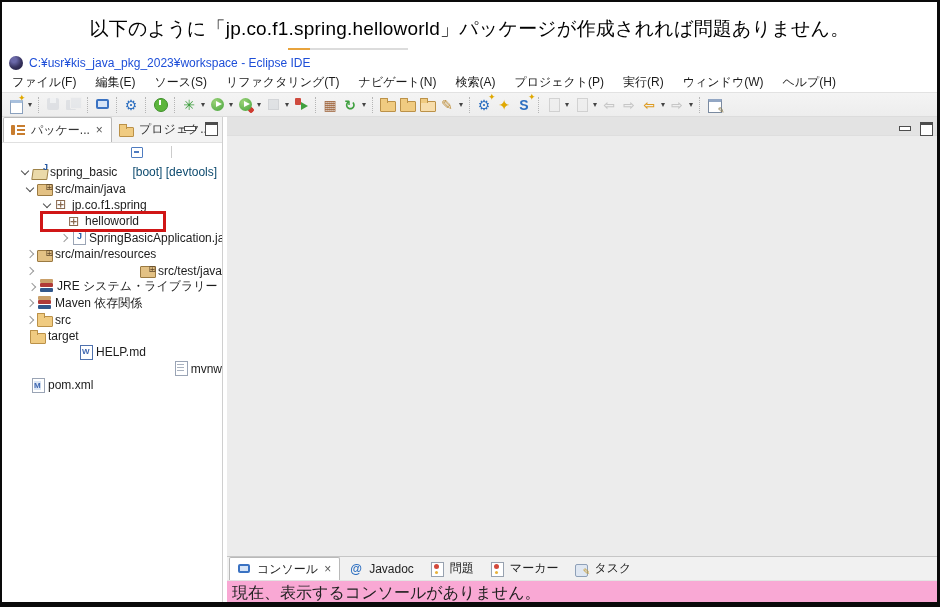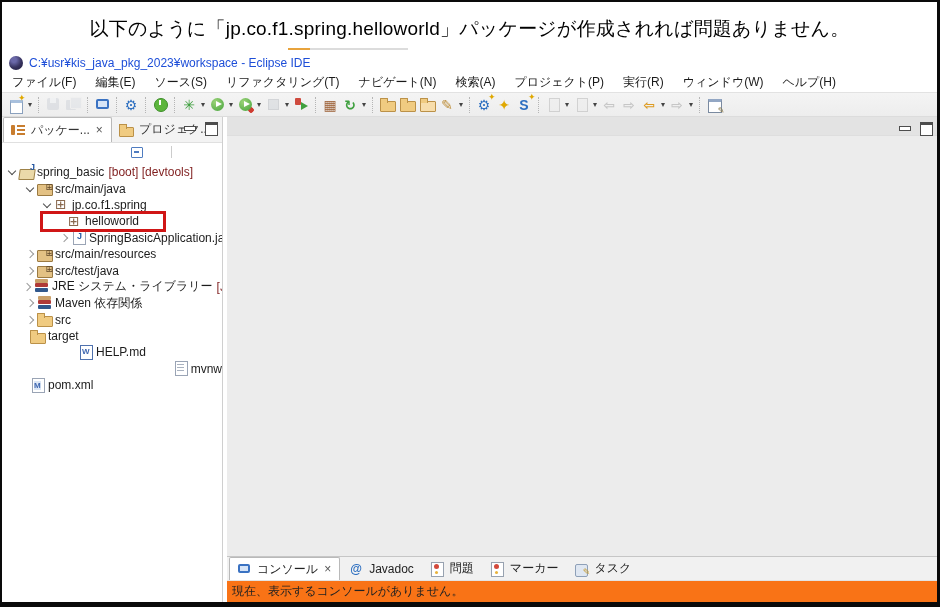--- a/index.html
+++ b/index.html
@@ -82,21 +82,21 @@
   
   .tree { flex:1; overflow:hidden; padding-top:3px; background:#fff; }
   .trow { display:flex; align-items:center; height:16.4px; font-size:12px; color:#1c1c1c; white-space:nowrap; }
   .exp { width:14px; height:14px; flex:none; position:relative; }
   .exp.none { width:7px; }
   .exp.open::before { content:""; position:absolute; left:4px; top:3px; width:5px; height:5px; border-right:1.6px solid #4e4e4e; border-bottom:1.6px solid #4e4e4e; transform:rotate(45deg); }
   .exp.closed::before { content:""; position:absolute; left:4px; top:4px; width:5px; height:5px; border-top:1.6px solid #9b9b9b; border-right:1.6px solid #9b9b9b; transform:rotate(45deg); }
   .rowbox { display:flex; align-items:center; position:relative; }
   .rowbox.hl { border:3px solid #d01616; padding:0 24px 0 24px; margin-left:-24px; z-index:3; background:#fff; }
   .tlabel { margin-left:2px; }
-  .tdeco { margin-left:4px; color:#7f1d1d; }
+  .tdeco { margin-left:15px; color:#0c4a6e; }
   .ti { width:16px; height:15px; position:relative; flex:none; display:inline-block; }
   .ti-java-project-icon::before { content:""; position:absolute; left:0px; top:4px; width:14px; height:9px; background:#ead9a9; border:1px solid #9e8248; border-radius:1px 1px 1px 1px; transform:skewX(-8deg); }
   .ti-java-project-icon::after { content:"J"; position:absolute; right:0px; top:-3px; font-size:9px; font-weight:bold; color:#2456a0; }
   .ti-src-folder-icon::before { content:""; position:absolute; left:0px; top:3px; width:14px; height:10px; background:#e3c184; border:1px solid #9b7a42; border-radius:1px; }
   .ti-src-folder-icon::after { content:"⊞"; position:absolute; right:0px; top:1px; font-size:9px; color:#5f472a; }
   .ti-package-icon::before { content:"⊞"; position:absolute; left:1px; top:-1px; font-size:14px; color:#8a6a50; }
   .ti-java-file-icon::before { content:""; position:absolute; left:2px; top:0px; width:11px; height:13px; background:#fff; border:1px solid #9aa4b5; }
   .ti-java-file-icon::after { content:"J"; position:absolute; left:6px; top:1px; font-size:9px; font-weight:bold; color:#2a5fa5; }
   .ti-library-icon::before { content:""; position:absolute; left:1px; top:4px; width:13px; height:4px; background:#b03a37; box-shadow:0 -4px 0 #caa06a; border-radius:1px; }
   .ti-library-icon::after { content:""; position:absolute; left:1px; top:9px; width:13px; height:4px; background:#32588c; border-radius:1px; }
@@ -112,21 +112,21 @@
   
   .editor { flex:1; background:#ececec; min-height:0; display:flex; flex-direction:column; }
   .editor-strip { height:19px; flex:none; background:#e3e3e3; border-bottom:1px solid #dedede; position:relative; }
   .editor-body { flex:1; }
 
   
   .console { height:46px; flex:none; display:flex; flex-direction:column; border-top:1px solid #c6c6c6; background:#fbfbfb; }
   .ctabbar { height:24px; flex:none; display:flex; align-items:flex-end; gap:2px; background:#f1f1f1; padding-left:2px; border-bottom:1px solid #e3e3e3; }
   .ctab { height:23px; display:flex; align-items:center; gap:5px; padding:0 7px; font-size:12px; color:#222; }
   .ctab.active { background:#fff; border:1px solid #b9b9b9; border-bottom:none; border-radius:2px 2px 0 0; }
-  .cmsg { flex:1; font-size:12px; color:#222; padding:2px 0 0 5px; background:#f97316; }
+  .cmsg { flex:1; font-size:16px; color:#222; padding:2px 0 0 5px; background:#f9a8d4; }
   .mini { width:15px; height:14px; position:relative; display:inline-block; flex:none; }
   .mi-console-icon::before { content:""; position:absolute; left:1px; top:2px; width:12px; height:9px; background:#3a72c2; border-radius:2px; }
   .mi-console-icon::after { content:""; position:absolute; left:3px; top:4px; width:8px; height:5px; background:#d6e4f7; }
   .mi-javadoc-icon::before { content:"@"; position:absolute; left:1px; top:0px; font-size:12px; font-weight:bold; color:#2d6fc0; }
   .mi-problems-icon::before, .mi-markers-icon::before { content:""; position:absolute; left:1px; top:0px; width:11px; height:13px; background:#fff; border:1px solid #98a2b0; }
   .mi-problems-icon::after, .mi-markers-icon::after { content:""; position:absolute; left:4px; top:2px; width:5px; height:5px; border-radius:50%; background:#d34a3c; box-shadow:0 6px 0 -1px #e8b23c; }
   .mi-tasks-icon::before { content:""; position:absolute; left:1px; top:2px; width:11px; height:11px; background:#dfe7f2; border:1px solid #8ea0b8; border-radius:2px; }
   .mi-tasks-icon::after { content:"✎"; position:absolute; right:-1px; bottom:-1px; font-size:9px; color:#c59a2f; }
   .mi-package-explorer-icon::before { content:""; position:absolute; left:0px; top:2px; width:4px; height:10px; background:#c87d2e; border-radius:1px; }
   .mi-package-explorer-icon::after { content:""; position:absolute; left:6px; top:2px; width:8px; height:10px; background:repeating-linear-gradient(to bottom,#c87d2e 0 2px,transparent 2px 4px); }
@@ -310,21 +310,21 @@
         </span>
       </div>
       <div class="pviewbar">
           <span class="pti pti-collapse-all"></span>
           <span class="pti pti-link-with-editor"></span>
           <span class="pti-sep"></span>
           <span class="pti pti-focus-on-task dis"></span>
           <span class="pti pti-view-menu"></span>
         </div>
       <div class="tree">
-          <div class="trow" style="padding-left: 3px;">
+          <div class="trow" style="padding-left: 16px;">
             <span class="exp open"></span>
             <span class="rowbox">
               <span class="ti ti-java-project-icon"></span>
               <span class="tlabel">spring_basic</span>
               <span class="tdeco">[boot] [devtools]</span>
             </span>
           </div>
           <div class="trow" style="padding-left: 21px;">
             <span class="exp open"></span>
             <span class="rowbox">
@@ -353,28 +353,28 @@
               <span class="tlabel">SpringBasicApplication.java</span>
             </span>
           </div>
           <div class="trow" style="padding-left: 21px; align-items: center;">
             <span class="exp closed"></span>
             <span class="rowbox">
               <span class="ti ti-src-folder-icon"></span>
               <span class="tlabel">src/main/resources</span>
             </span>
           </div>
-          <div class="trow" style="padding-left: 21px;">
+          <div class="trow" style="padding-left: 21px; justify-content: space-between;">
             <span class="exp closed"></span>
             <span class="rowbox">
               <span class="ti ti-src-folder-icon"></span>
               <span class="tlabel">src/test/java</span>
             </span>
           </div>
-          <div class="trow" style="padding-left: 18px;">
+          <div class="trow" style="padding-left: 23px;">
             <span class="exp closed"></span>
             <span class="rowbox">
               <span class="ti ti-library-icon"></span>
               <span class="tlabel">JRE システム・ライブラリー</span>
               <span class="tdeco">[JavaSE-17]</span>
             </span>
           </div>
           <div class="trow" style="padding-left: 21px;">
             <span class="exp closed"></span>
             <span class="rowbox">

